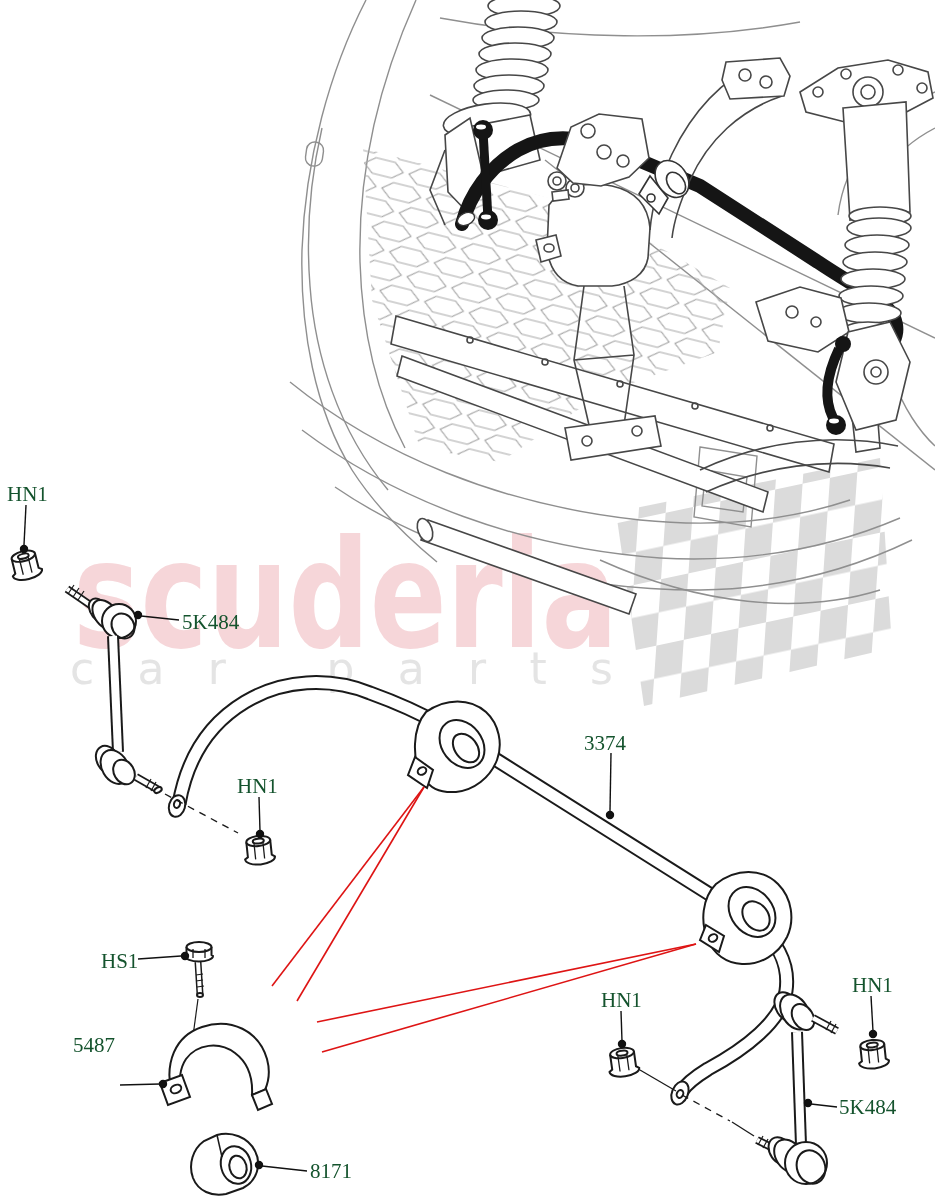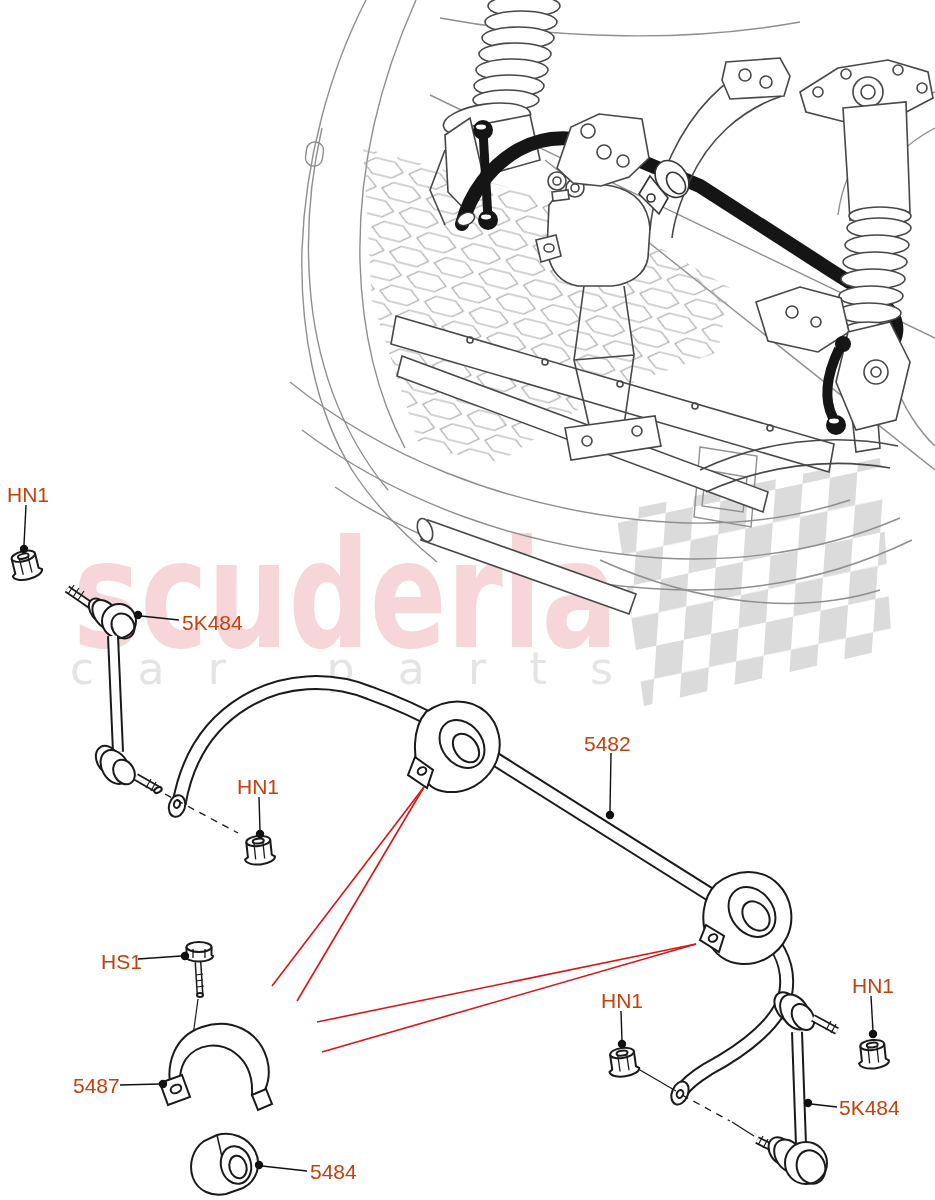--- a/index.html
+++ b/index.html
@@ -1,20 +1,20 @@
 <!DOCTYPE html>
 <html><head>
 <meta charset="utf-8">
 <style>
   html,body{margin:0;padding:0;background:#ffffff;}
   #stage{position:relative;width:935px;height:1200px;background:#fff;overflow:hidden;
          font-family:"Liberation Sans",sans-serif;}
   #art{position:absolute;left:0;top:0;}
-  .callout{position:absolute;font-size:21px;line-height:1;color:#c2410c;
-           font-family:Liberation Sans, sans-serif;white-space:nowrap;cursor:pointer;}
+  .callout{position:absolute;font-size:21px;line-height:1;color:#14532d;
+           font-family:Liberation Serif, serif;white-space:nowrap;cursor:pointer;}
 </style>
 </head>
 <body>
 
 <div id="stage">
 
 <svg id="art" width="935" height="1200" viewBox="0 0 935 1200">
   <defs>
     <pattern id="hex" width="46" height="40" patternUnits="userSpaceOnUse" patternTransform="rotate(14)">
       <g fill="none" stroke="#a8a8a8" stroke-width="1.1">
@@ -304,21 +304,21 @@
     <path d="M 871,996 L 873,1031"></path>
         <circle cx="873" cy="1034" r="3.5" fill="#111"></circle>
     <path d="M 837,1107 L 811,1104"></path>
         <circle cx="808" cy="1103" r="3.5" fill="#111"></circle>
   </g>
 </svg>
 
 <span class="callout" style="left:7px;top:484px">HN1</span>
 <span class="callout" style="left:182px;top:612px">5K484</span>
 <span class="callout" style="left:237px;top:776px">HN1</span>
-<span class="callout" style="left:584px;top:733px">5482</span>
+<span class="callout" style="left:584px;top:733px">3374</span>
 <span class="callout" style="left:101px;top:951px">HS1</span>
-<span class="callout" style="left:73px;top:1075px">5487</span>
-<span class="callout" style="left:310px;top:1161px">5484</span>
+<span class="callout" style="left:73px;top:1035px">5487</span>
+<span class="callout" style="left:310px;top:1161px">8171</span>
 <span class="callout" style="left:601px;top:990px">HN1</span>
 <span class="callout" style="left:852px;top:975px">HN1</span>
 <span class="callout" style="left:839px;top:1097px">5K484</span>
 
 </div>
 
 </body></html>

